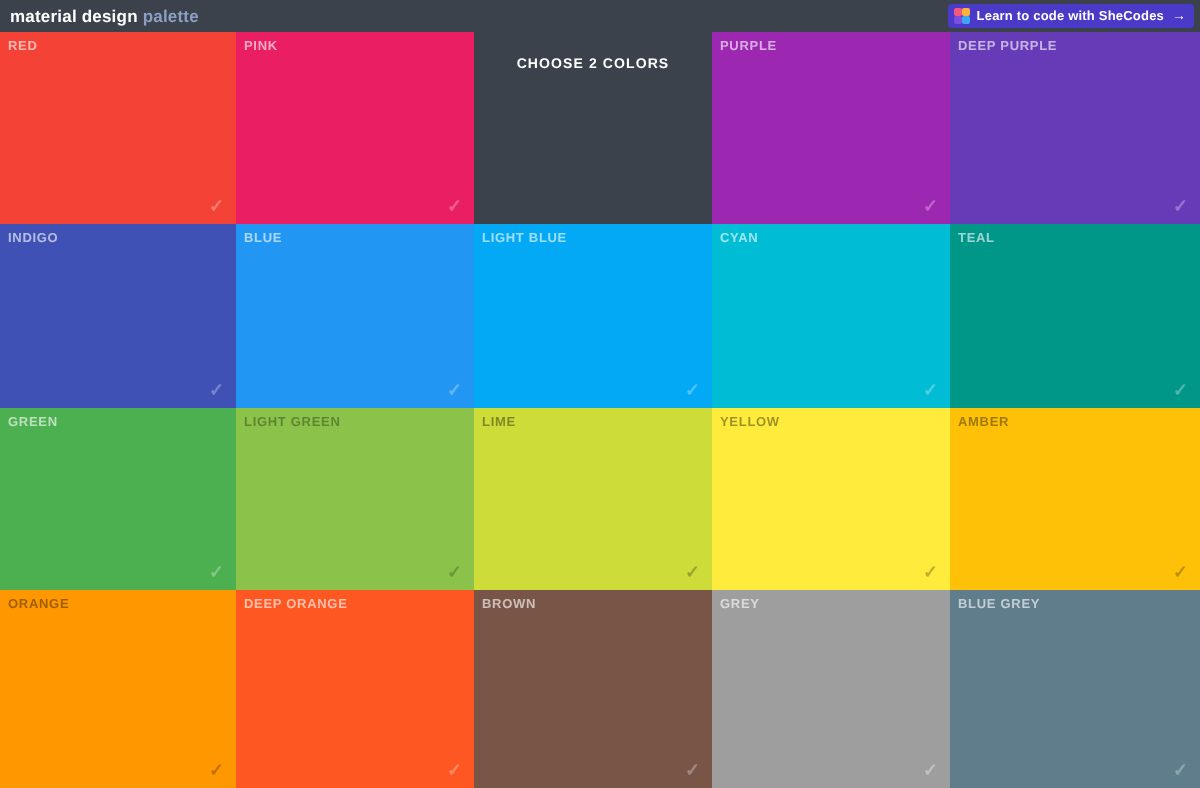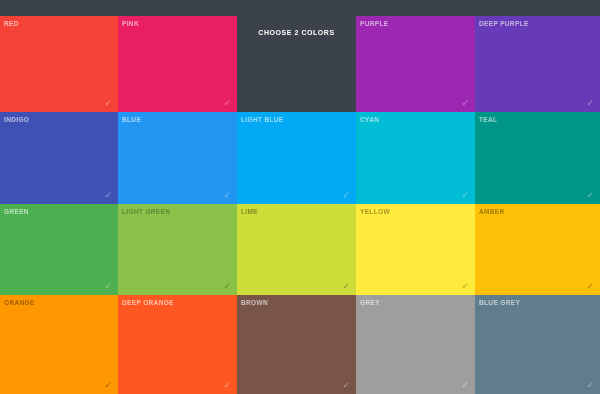--- a/index.html
+++ b/index.html
@@ -106,20 +106,37 @@
     font-size: 7px;
     font-weight: bold;
     letter-spacing: .55px;
   }
 </style>
 </head>
 <body>
 
 <div id="app">
 
+  <div id="header">
+    <div id="brand">
+      <span class="brand-main">material design</span>
+      <span class="brand-sub">palette</span>
+    </div>
+
+    <div id="shecodes-badge">
+      <span id="shecodes-logo">
+        <span class="p1"></span>
+          <span class="p2"></span>
+          <span class="p3"></span>
+          <span class="p4"></span>
+      </span>
+      <span id="shecodes-text">Learn to code with SheCodes</span>
+      <span id="shecodes-arrow">→</span>
+    </div>
+  </div>
 
   <div id="grid">
     <div class="tile" style="grid-area: 1 / 1 / 2 / 2; background: rgb(244, 67, 54);">
         <div class="tile-label" style="color: rgba(255, 255, 255, 0.62);">RED</div>
         <div class="tile-check" style="color: rgba(255, 255, 255, 0.3);">✓</div>
       </div>
       <div class="tile" style="grid-area: 1 / 2 / 2 / 3; background: rgb(233, 30, 99);">
         <div class="tile-label" style="color: rgba(255, 255, 255, 0.62);">PINK</div>
         <div class="tile-check" style="color: rgba(255, 255, 255, 0.3);">✓</div>
       </div>

